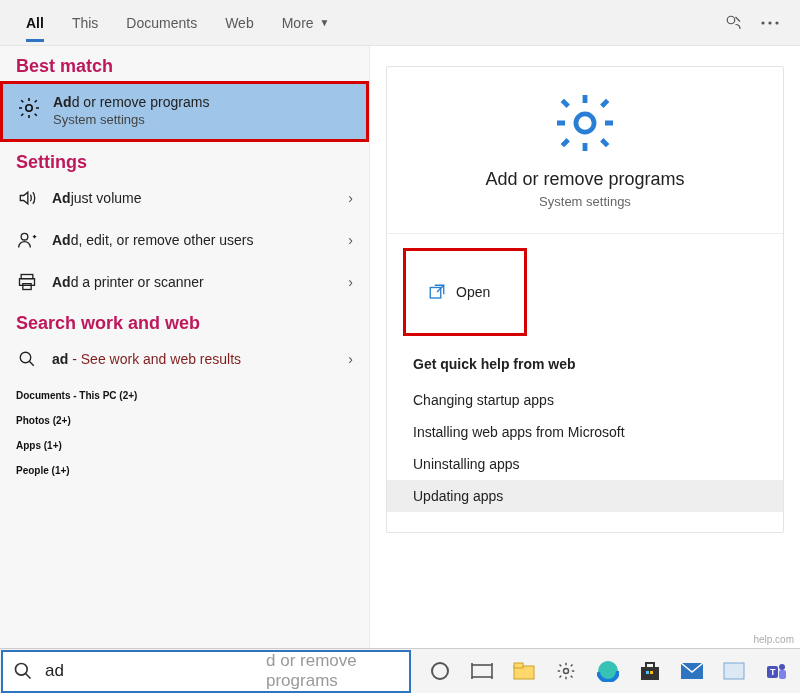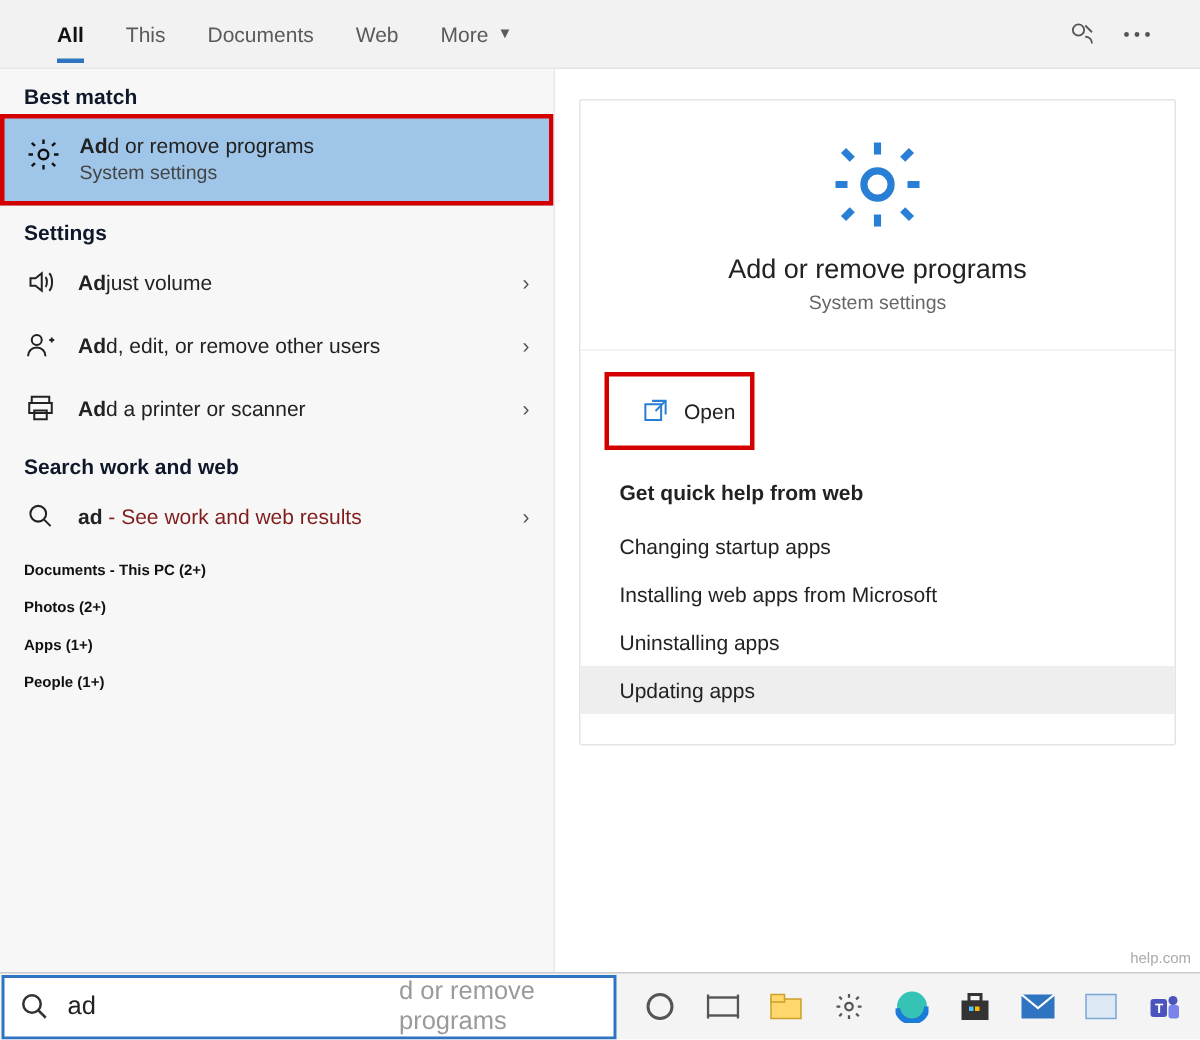--- a/index.html
+++ b/index.html
@@ -14,21 +14,21 @@
     overflow: hidden;
     position: relative;
   }
   
   .header {
     height: 46px;
     background: #f2f2f2;
     border-bottom: 1px solid #e5e5e5;
     display: flex;
     align-items: center;
-    padding: 0 24px;
+    padding: 0 12px;
   }
   .tab {
     padding: 0 14px;
     height: 46px;
     display: flex;
     align-items: center;
     color: #5a5a5a;
     cursor: pointer;
     position: relative;
   }
@@ -59,22 +59,22 @@
     overflow: hidden;
   }
   .right {
     flex: 1;
     background: #fff;
   }
 
   .section-label {
     padding: 10px 16px 4px 16px;
     font-weight: 600;
-    font-size: 14px;
-    color: #0f172a;
+    font-size: 18px;
+    color: #be185d;
   }
 
   .result-row {
     display: flex; align-items: center;
     padding: 10px 16px;
     cursor: pointer;
   }
   .result-row .chev { margin-left: auto; color: #555; }
   .result-row .ic { width: 22px; height: 22px; margin-right: 14px; display:flex; align-items:center; justify-content:center; }
   .result-row .txt b { font-weight: 700; }
@@ -109,24 +109,24 @@
   .preview-head {
     text-align: center;
     padding-bottom: 24px;
     border-bottom: 1px solid #eee;
   }
   .big-gear { width: 64px; height: 64px; margin: 0 auto 14px auto; }
   .preview-title { font-size: 18px; font-weight: 500; }
   .preview-sub { color: #666; font-size: 13px; margin-top: 4px; }
   .open-row {
     display: flex; align-items: center;
-    padding: 14px 22px;
+    padding: 32px 22px;
     border: 3px solid #d40000;
     margin: 14px 16px;
-    width: 100px;
+    width: 124px;
     cursor: pointer;
   }
   .open-row .ic { margin-right: 10px; color:#297fd5; }
   .help-sec { padding: 6px 26px 20px 26px; }
   .help-title { font-weight: 600; margin-bottom: 12px; }
   .help-item { padding: 8px 0; cursor:pointer; }
   .help-item.hl { background: #eee; margin: 0 -26px; padding-left:26px; padding-right:26px;}
 
   
   .taskbar {

